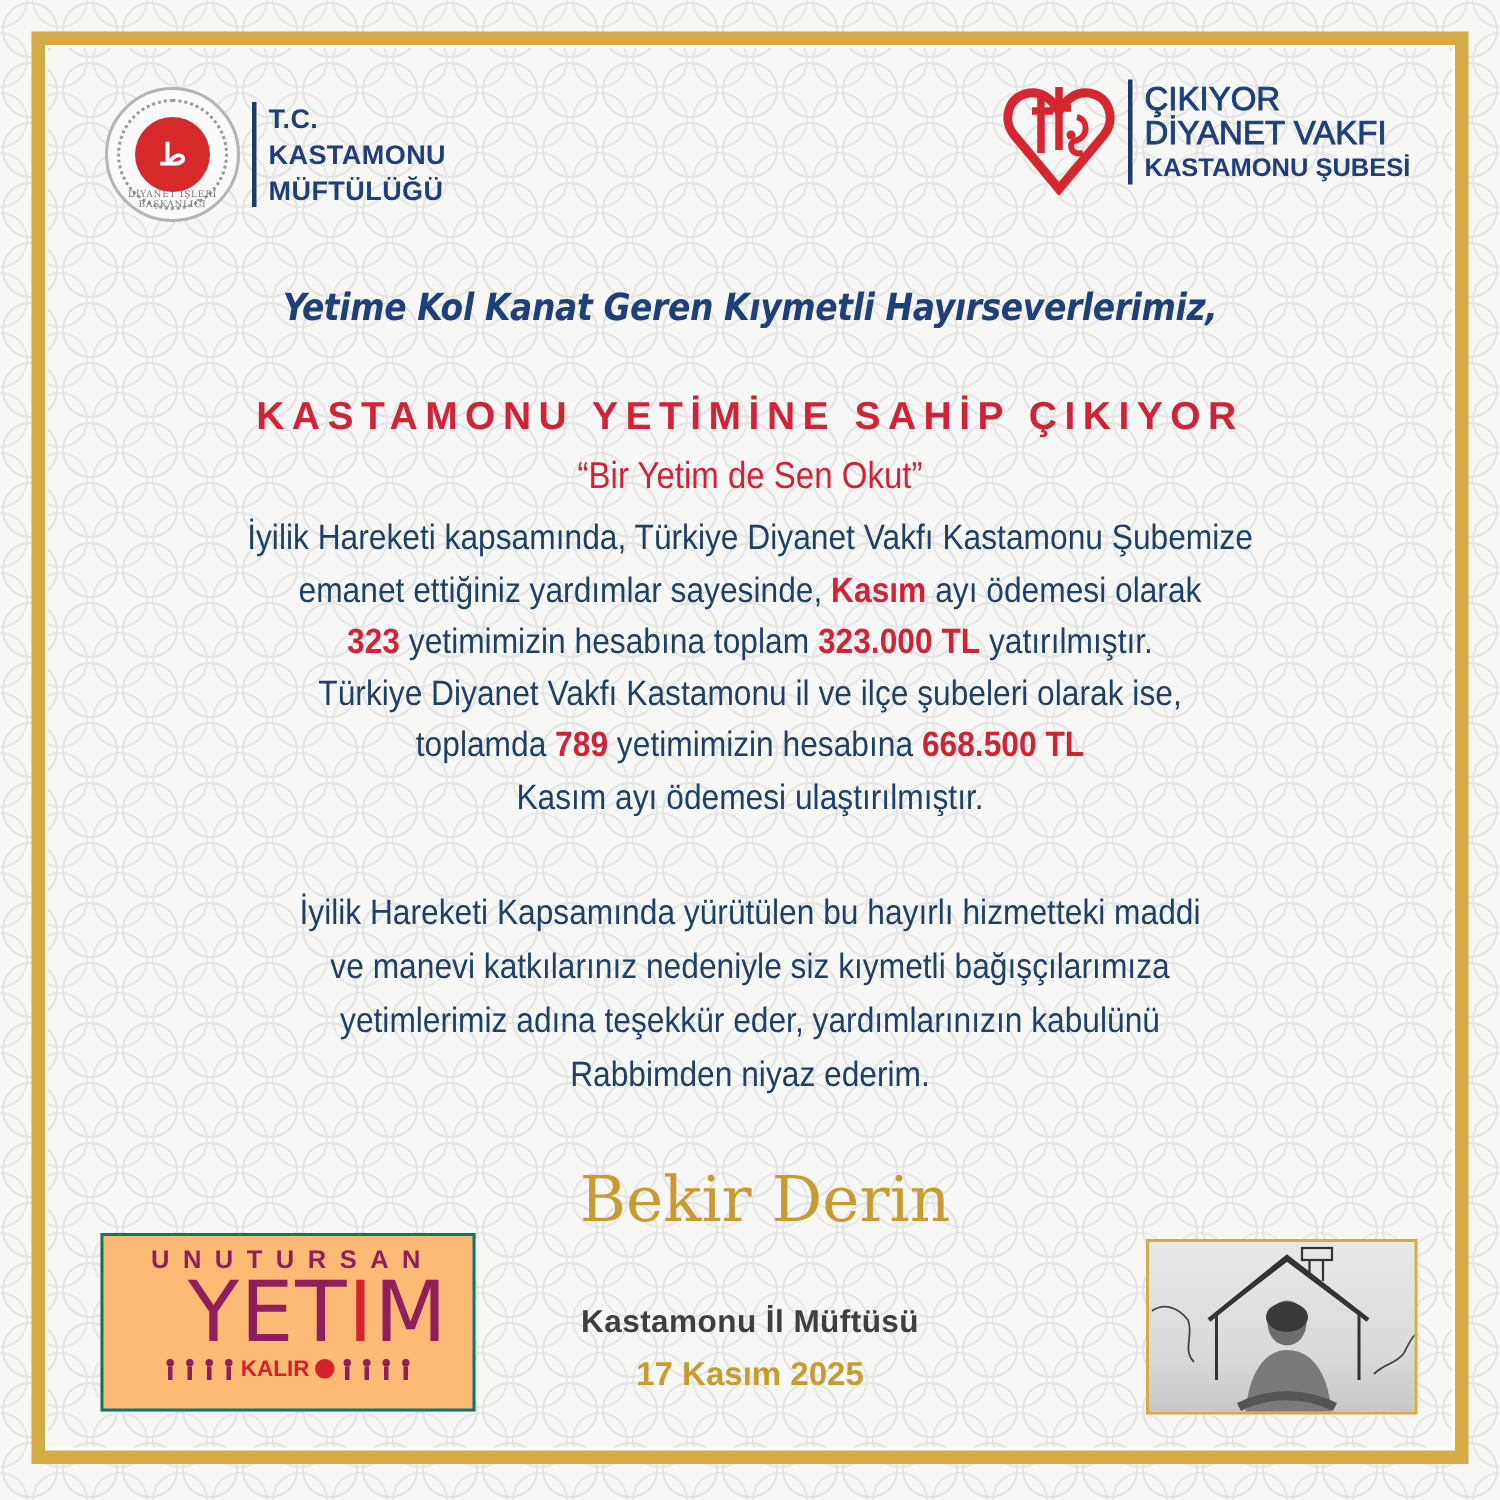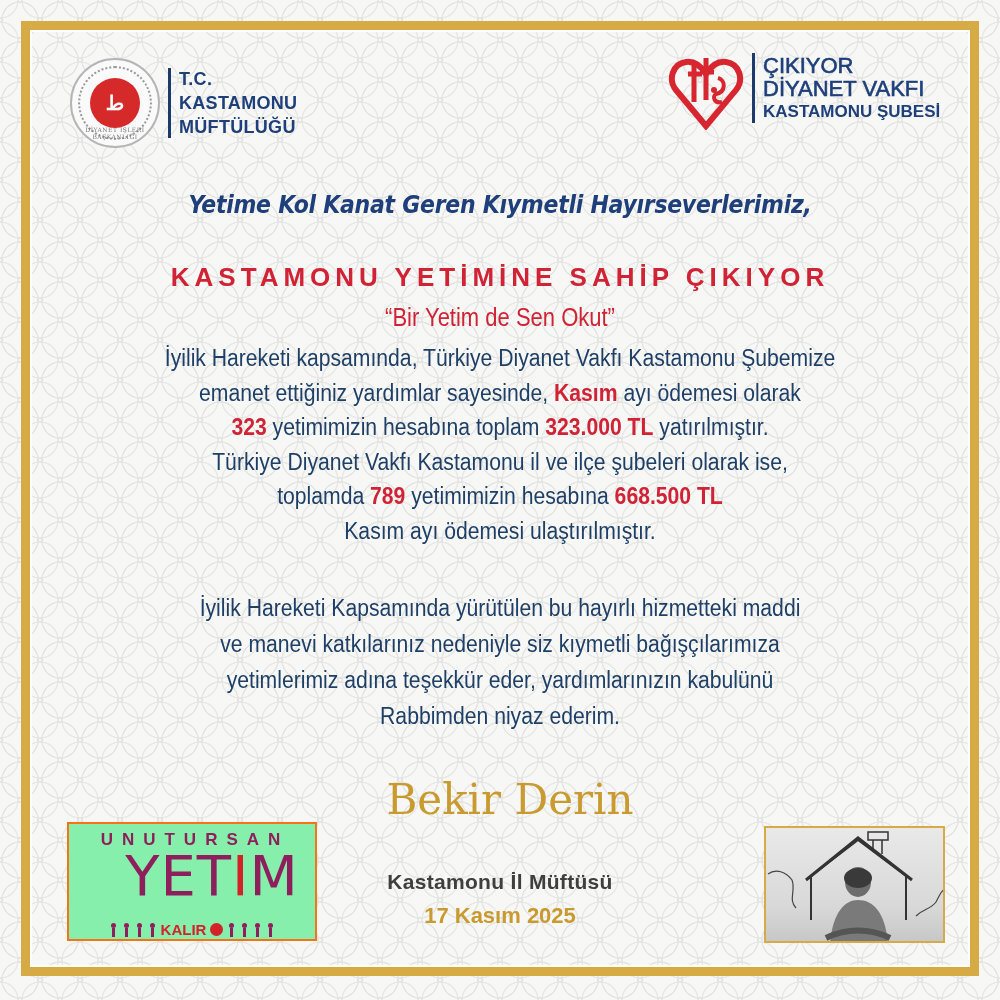--- a/index.html
+++ b/index.html
@@ -115,28 +115,28 @@
   }
   .sig-date {
     position: absolute; top: 903px; left: 360px; width: 280px;
     text-align: center; color: #c99a2f; font-size: 22px; font-weight: bold;
   }
 
   
   .yetim-box {
     position: absolute; left: 67px; top: 822px;
     width: 250px; height: 119px;
-    border: 2px solid #f97316;
-    background: #86efac;
+    border: 2px solid #0f766e;
+    background: #fdba74;
     text-align: center;
   }
   .yetim-top { color: #8f1f5c; font-weight: bold; font-size: 17px; letter-spacing: 9px; margin-top: 6px; margin-left: 6px; }
   .yetim-big { color: #8f1f5c; font-weight: normal; font-size: 56px; line-height: 52px; letter-spacing: 1px; font-family: "DejaVu Sans", sans-serif; padding-left: 40px; }
   .yetim-big .red { color: #d4222a; }
-  .yetim-bottom { display: flex; align-items: center; justify-content: center; gap: 4px; margin-top: 19px; }
+  .yetim-bottom { display: flex; align-items: center; justify-content: center; gap: 4px; margin-top: 2px; }
   .kid { width: 9px; height: 14px; position: relative; }
   .kid::before { content: ""; position: absolute; left: 2px; top: 0; width: 5px; height: 5px; border-radius: 50%; background: #8f1f5c; }
   .kid::after { content: ""; position: absolute; left: 3px; top: 5px; width: 3px; height: 9px; background: #8f1f5c; }
   .kalir { color: #d4222a; font-weight: bold; font-size: 15px; }
   .kalir-dot { width: 13px; height: 13px; border-radius: 50%; background: #d4222a; }
 
   
   .photo {
     position: absolute; left: 764px; top: 826px;
     width: 181px; height: 117px;

